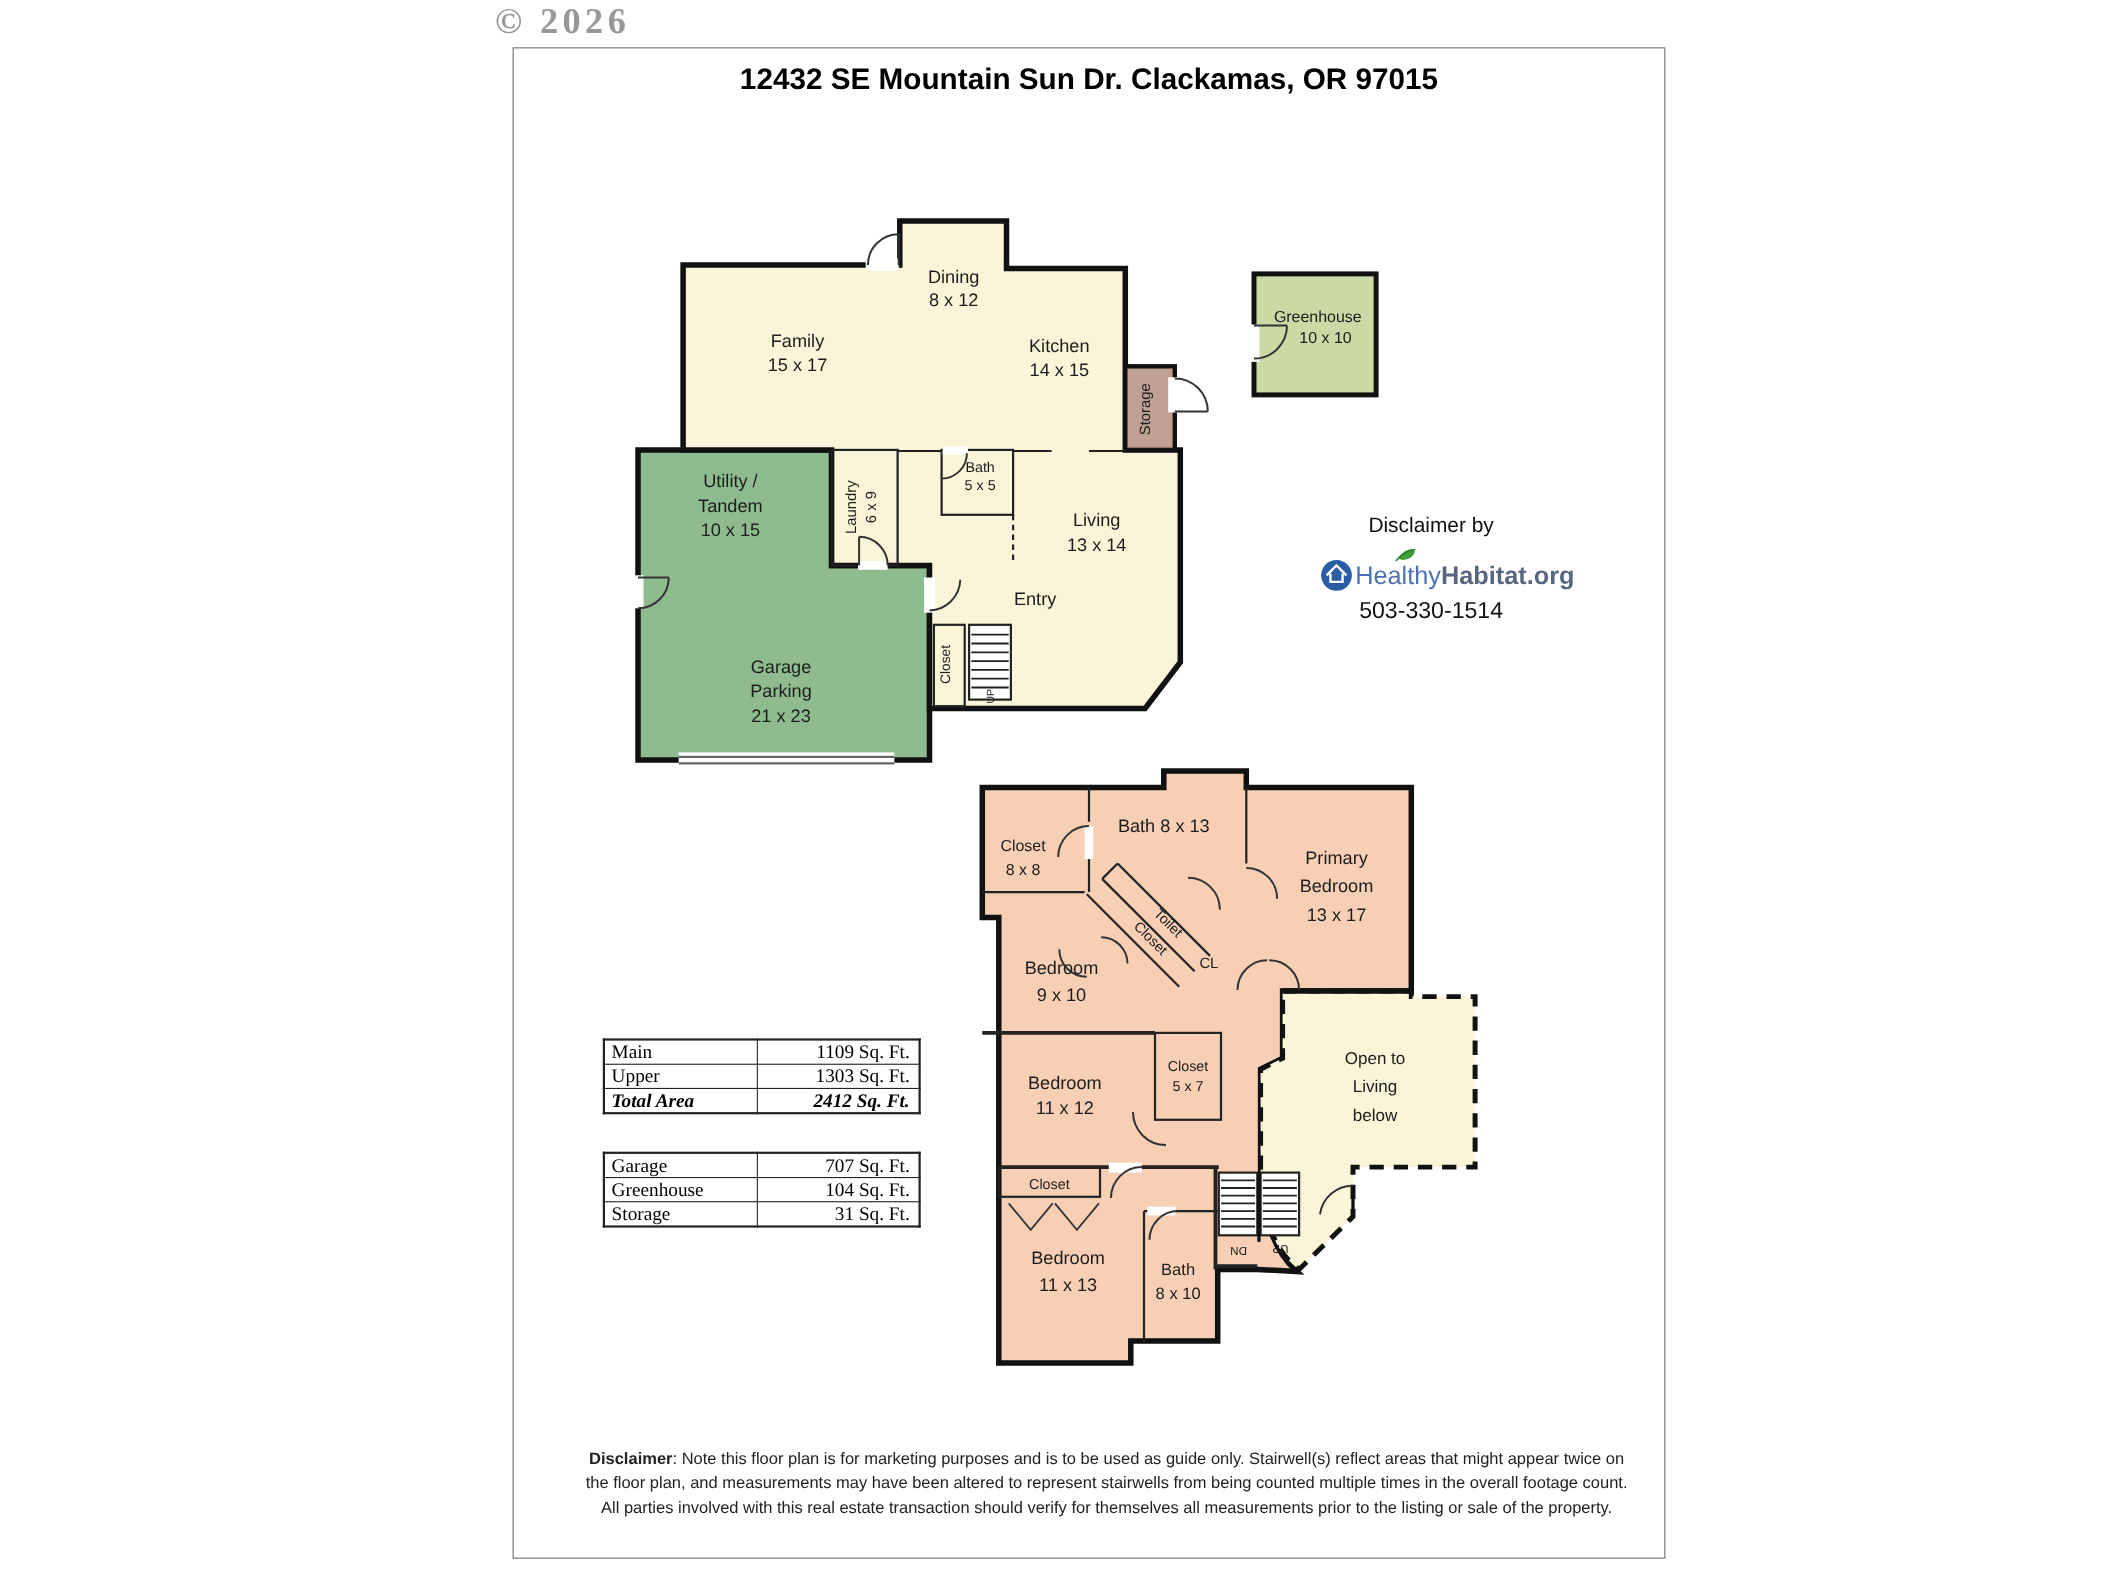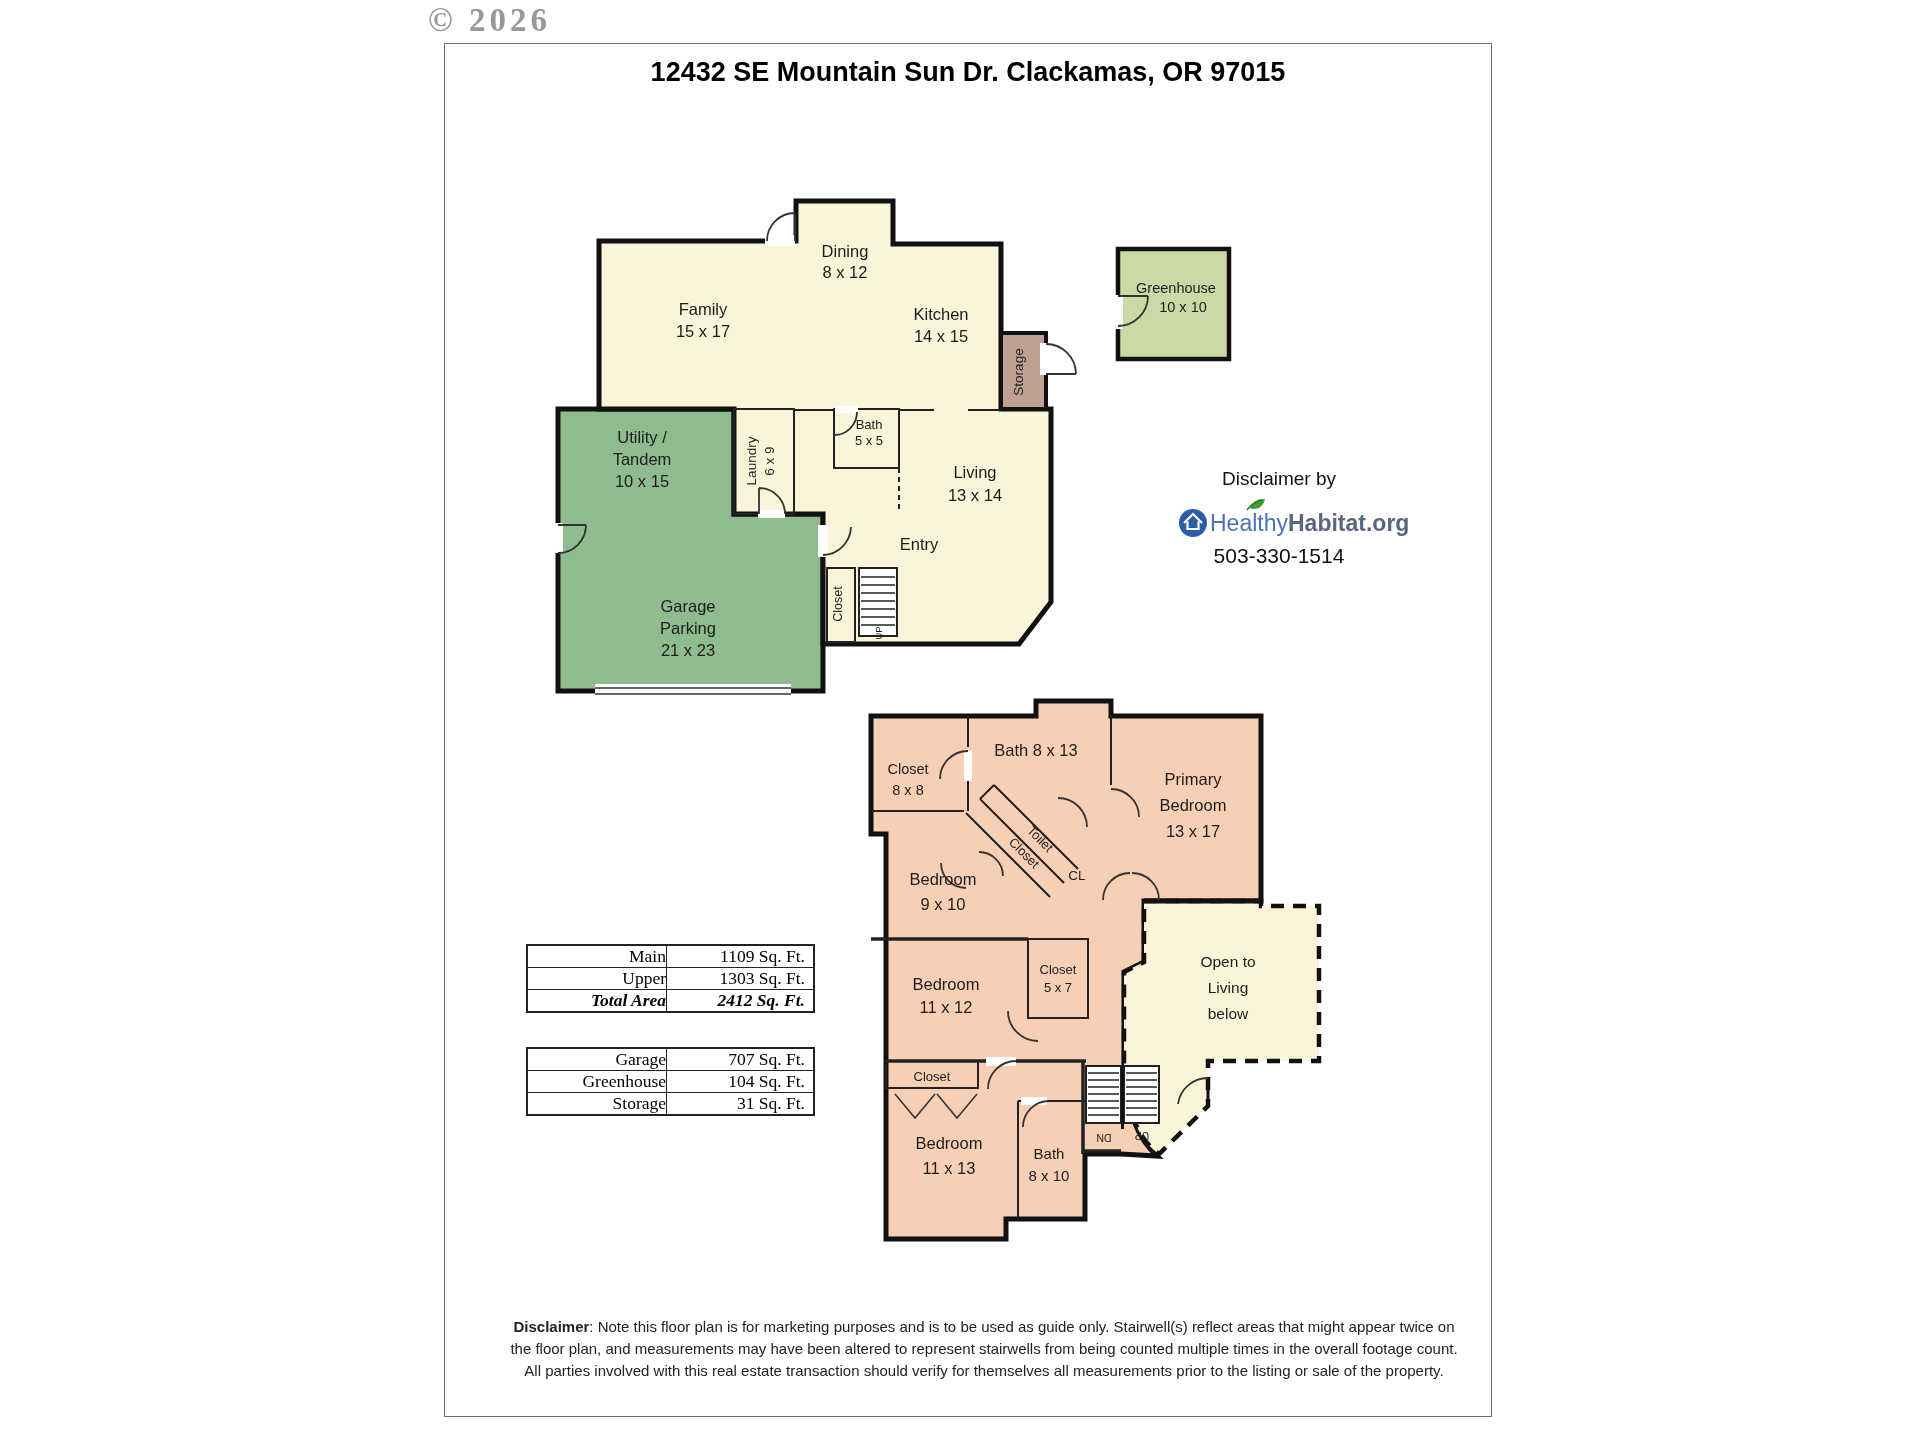--- a/index.html
+++ b/index.html
@@ -1,29 +1,29 @@
 <!DOCTYPE html>
 <html><head>
 <meta charset="utf-8">
 <style>
   html,body{margin:0;padding:0;background:#fff;}
-  #canvas{position:relative;width:1528px;height:1440px;background:#fff;font-family:"Liberation Sans",sans-serif;overflow:hidden;}
+  #canvas{position:relative;width:1528px;height:1440px;background:#fff;font-family:"Liberation Sans",sans-serif;overflow:hidden;margin-left:22px;}
   #copyright{position:absolute;left:428px;top:2px;font-family:"Liberation Serif",serif;font-weight:bold;font-size:33px;color:#989898;letter-spacing:4px;}
   #frame{position:absolute;left:444px;top:43px;width:1046px;height:1372px;border:1px solid #6e6e6e;background:#fff;}
   #plan-title{position:absolute;left:0;top:13px;width:100%;text-align:center;font-size:27px;font-weight:bold;color:#000;}
   #plan-svg{position:absolute;left:0;top:0;}
   .svg-label{font-family:"Liberation Sans",sans-serif;fill:#1c1c1c;}
   #measurement{position:absolute;left:688px;top:424px;width:292px;text-align:center;}
   #measure-heading{font-size:19px;color:#111;}
   #brand-line{margin-top:6px;height:46px;text-align:right;}
   #phone{font-size:21px;color:#111;margin-top:2px;}
   .sqft-table{position:absolute;left:81px;border-collapse:collapse;background:#fff;font-family:"Liberation Serif",serif;font-size:17.5px;color:#000;}
   .sqft-table td{border:1px solid #222;height:21px;padding:0;}
   .sqft-table{border:2px solid #222;}
-  td.lbl{width:132px;text-align:right;padding-left:6px;}
+  td.lbl{width:132px;text-align:left;padding-left:6px;}
   td.val{width:138px;text-align:right;padding-right:8px;}
   tr.total td{font-weight:bold;font-style:italic;}
   #table-area{top:900px;}
   #table-aux{top:1003px;}
   #disclaimer{position:absolute;left:56px;top:1272px;width:966px;text-align:center;font-size:15px;line-height:1.45;color:#222;}
 </style>
 </head>
 <body>
 
 <div id="canvas">

